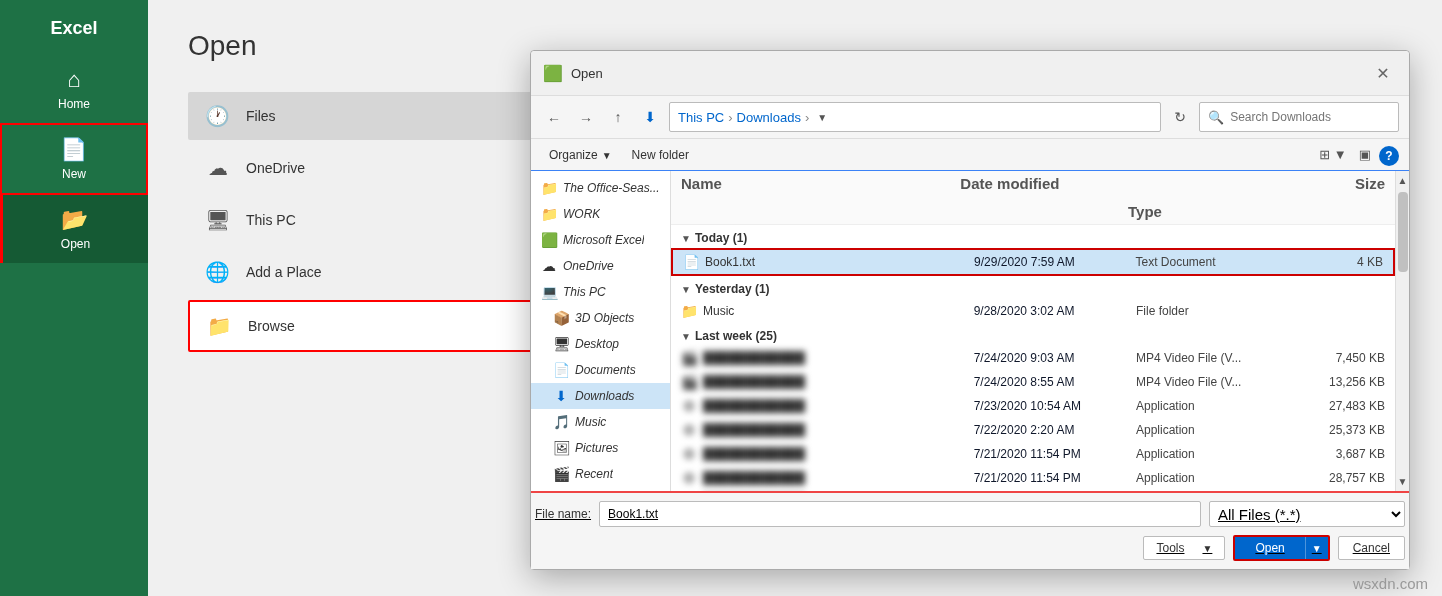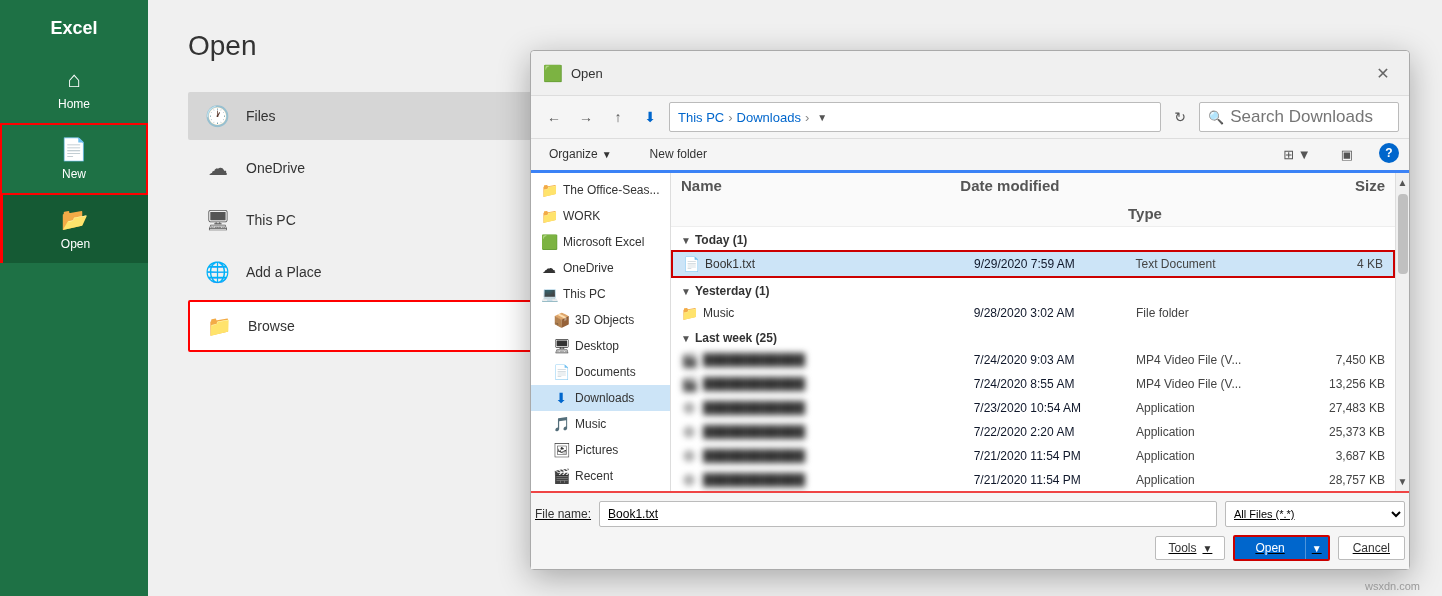--- a/index.html
+++ b/index.html
@@ -143,31 +143,31 @@
       align-items: center;
       border: 1px solid #bbb;
       border-radius: 2px;
       background: white;
       height: 30px;
       width: 200px;
       padding: 0 8px;
     }
     .search-icon { color: #888; margin-right: 6px; font-size: 13px; }
     .search-input {
-      border: none; outline: none; font-size: 17px; color: #333; width: 150px; background: transparent;
+      border: none; outline: none; font-size: 12px; color: #333; width: 150px; background: transparent;
     }
 
     
     .dialog-toolbar {
       display: flex;
-      align-items: flex-start;
+      align-items: flex-end;
       padding: 4px 10px;
       background: #f5f5f5;
-      border-bottom: 3px solid #3b82f6;
-      gap: 22px;
+      border-bottom: 1px solid #3b82f6;
+      gap: 4px;
     }
     .toolbar-btn {
       display: flex; align-items: center; gap: 4px;
       padding: 4px 8px; cursor: pointer; font-size: 12px; color: #333;
       border-radius: 2px;
     }
     .toolbar-spacer { flex: 1; }
     .view-btn { padding: 4px; cursor: pointer; color: #555; border-radius: 2px; }
 
     
@@ -191,21 +191,21 @@
       gap: 6px;
       padding: 5px 10px;
       cursor: pointer;
       font-size: 12px;
       color: #333;
       white-space: nowrap;
       overflow: hidden;
     }
     .nav-pane-item.active { background: #cce4f7; }
     .nav-item-icon { font-size: 14px; width: 16px; text-align: center; flex-shrink: 0; }
-    .nav-item-text { overflow: hidden; text-overflow: ellipsis; }
+    .nav-item-text { overflow: hidden; text-overflow: ellipsis; font-style: italic; }
 
     
     .file-list {
       flex: 1;
       overflow-y: auto;
       overflow-x: hidden;
     }
     .file-list-header {
       display: flex;
       padding: 4px 10px;
@@ -287,36 +287,36 @@
     .filename-input {
       flex: 1;
       height: 26px;
       border: 1px solid #bbb;
       border-radius: 2px;
       padding: 0 8px;
       font-size: 12px;
       outline: none;
     }
     .filetype-select {
-      width: 180px;
+      width: 196px;
       height: 26px;
       border: 1px solid #bbb;
       border-radius: 2px;
       padding: 0 4px;
-      font-size: 11px;
+      font-size: 15px;
       background: white;
     }
     .footer-row2 {
       display: flex;
       align-items: center;
       justify-content: flex-end;
       gap: 8px;
     }
     .tools-btn {
-      display: flex; align-items: center; gap: 6px;
+      display: flex; align-items: center; gap: 18px;
       padding: 4px 12px; border: 1px solid #bbb; border-radius: 2px;
       cursor: pointer; font-size: 12px; background: white; color: #333;
     }
     .open-btn-group {
       display: flex; align-items: stretch;
       border: 2px solid #cc0000;
       border-radius: 2px;
     }
     .open-main-btn {
       padding: 4px 20px; background: #0066cc; color: white;
@@ -328,21 +328,21 @@
       cursor: pointer; border-left: 1px solid rgba(255,255,255,0.3);
       display: flex; align-items: center; font-size: 10px;
     }
     .cancel-btn {
       padding: 4px 14px; border: 1px solid #bbb; border-radius: 2px;
       cursor: pointer; font-size: 12px; background: white; color: #333;
     }
 
     
     .watermark {
-      position: fixed; bottom: 4px; right: 22px; font-size: 11px; color: #999; z-index: 200;
+      position: fixed; bottom: 4px; right: 14px; font-size: 15px; color: #999; z-index: 200;
     }
   </style>
 </head>
 <body>
 
 <div class="excel-sidebar">
   <div class="excel-title">Excel</div>
 
   <div class="sidebar-nav-item">
     <span class="nav-icon">⌂</span>

